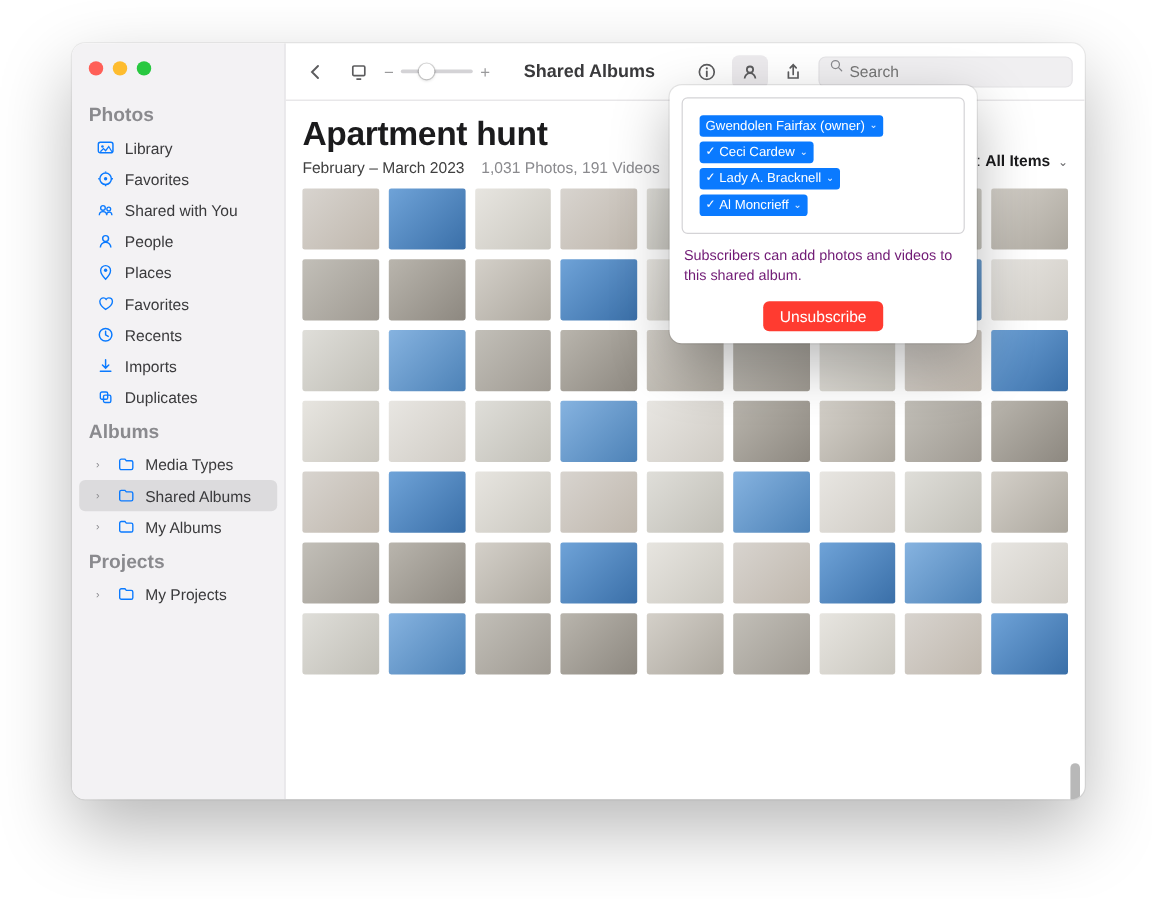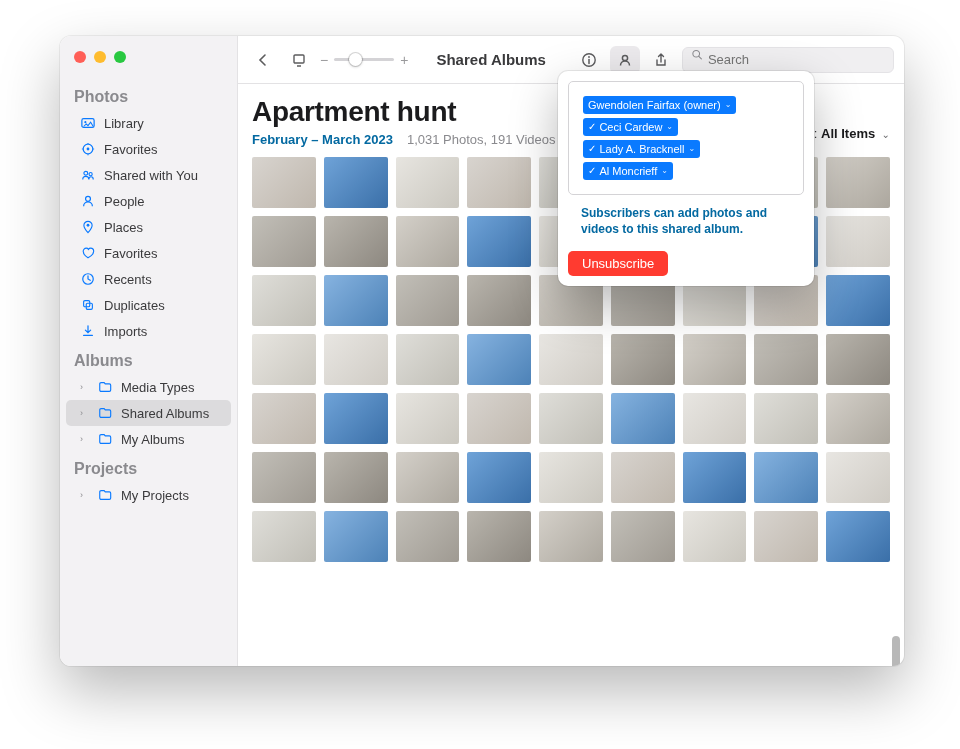--- a/index.html
+++ b/index.html
@@ -96,21 +96,21 @@
   }
   .search-field input{border:none;background:transparent;outline:none;font-size:13px;color:#8a8a8e;width:100%;}
   .search-field svg{width:13px;height:13px;color:#8a8a8e;}
 
   .header-area{
     padding: 12px 14px 6px;
     position:relative;
   }
   .album-title{font-size:28px;font-weight:800;color:#1b1b1d;letter-spacing:-0.3px;}
   .subline{display:flex;align-items:center;gap:14px;margin-top:4px;font-size:13px;}
-  .subline .date{font-weight:700;color:#0369a1;}
+  .subline .date{font-weight:400;color:#404040;}
   .subline .counts{color:#8a8a8e;}
   .subline .addph{color:#0a7aff;}
   .sortby{position:absolute;right:14px;top:42px;font-size:13px;color:#3a3a3c;}
   .sortby b{font-weight:600;color:#1b1b1d;}
 
   .grid-wrap{flex:1;overflow:hidden;padding:4px 14px 0;}
   .grid{display:grid;grid-template-columns:repeat(9,1fr);gap:8px;}
   .thumb{
     width:100%;aspect-ratio:1.25/1;
     border-radius:2px;
@@ -138,28 +138,28 @@
     min-height:80px;align-content:flex-start;
   }
   .token{
     background:#0a7aff;color:#fff;
     font-size:11px;border-radius:3px;
     padding:2px 5px;display:flex;align-items:center;gap:3px;
     line-height:14px;
   }
   .token .ck{font-size:10px;}
   .token .dd{font-size:8px;opacity:.85;margin-left:1px;}
-  .pop-note{font-size:12px;color:#0369a1;margin:10px 13px 0;line-height:1.35;font-weight:bold;}
+  .pop-note{font-size:12px;color:#701a75;margin:10px 2px 0;line-height:1.35;}
   .check-row{display:flex;align-items:flex-start;gap:8px;margin:14px 2px 0;}
   .chkbox{width:14px;height:14px;border-radius:3px;background:#0a7aff;position:relative;flex:0 0 14px;margin-top:1px;}
   .chkbox::after{content:"✓";color:#fff;font-size:10px;position:absolute;left:2px;top:-1px;}
   .check-row .txt .hd{font-size:13px;color:#1b1b1d;}
   .check-row .txt .sub{font-size:12px;color:#7c7c80;line-height:1.35;margin-top:2px;}
   .unsubscribe{
-    margin-top:14px;display:flex;justify-content:flex-start;
+    margin-top:14px;display:flex;justify-content:center;
   }
   .unsubscribe button{
     background:#ff3b30;color:#fff;border:none;border-radius:5px;
     font-size:13px;padding:5px 14px;cursor:pointer;
   }
 
   
   .fake-scroll{position:absolute;right:2px;top:70px;bottom:14px;width:14px;}
   .fake-scroll .knob{position:absolute;right:2px;top:530px;width:8px;height:40px;border-radius:4px;background:rgba(0,0,0,0.28);}
 </style>
@@ -236,33 +236,33 @@
           <svg viewBox="0 0 16 16">
             <circle cx="8" cy="8" r="6" fill="none" stroke="currentColor" stroke-width="1.4"></circle>
             <path d="M8 4.5V8l2.5 1.5" fill="none" stroke="currentColor" stroke-width="1.4" stroke-linecap="round"></path>
           </svg>
         </span>
       <span class="lbl">Recents</span>
     </div>
     <div class="side-item">
       <span class="ic">
           <svg viewBox="0 0 16 16">
+            <path d="M8 2v8M5 7l3 3 3-3M3 13h10" fill="none" stroke="currentColor" stroke-width="1.4" stroke-linecap="round"></path>
+          </svg>
+        </span>
+      <span class="lbl">Imports</span>
+    </div>
+    <div class="side-item">
+      <span class="ic">
+          <svg viewBox="0 0 16 16">
             <rect x="3" y="3" width="7" height="7" rx="1.5" fill="none" stroke="currentColor" stroke-width="1.3"></rect>
             <rect x="6" y="6" width="7" height="7" rx="1.5" fill="none" stroke="currentColor" stroke-width="1.3"></rect>
           </svg>
         </span>
       <span class="lbl">Duplicates</span>
-    </div>
-    <div class="side-item">
-      <span class="ic">
-          <svg viewBox="0 0 16 16">
-            <path d="M8 2v8M5 7l3 3 3-3M3 13h10" fill="none" stroke="currentColor" stroke-width="1.4" stroke-linecap="round"></path>
-          </svg>
-        </span>
-      <span class="lbl">Imports</span>
     </div>
 
     <div class="side-section-title">Albums</div>
     <div class="side-item">
       <span class="chev">›</span>
       <span class="ic">
           <svg viewBox="0 0 16 16">
             <path d="M2 4.5c0-.8.7-1.5 1.5-1.5H7l1.3 1.5H13c.8 0 1.5.7 1.5 1.5v5.5c0 .8-.7 1.5-1.5 1.5H3.5C2.7 13 2 12.3 2 11.5V4.5z" fill="none" stroke="currentColor" stroke-width="1.3"></path>
           </svg>
         </span>

